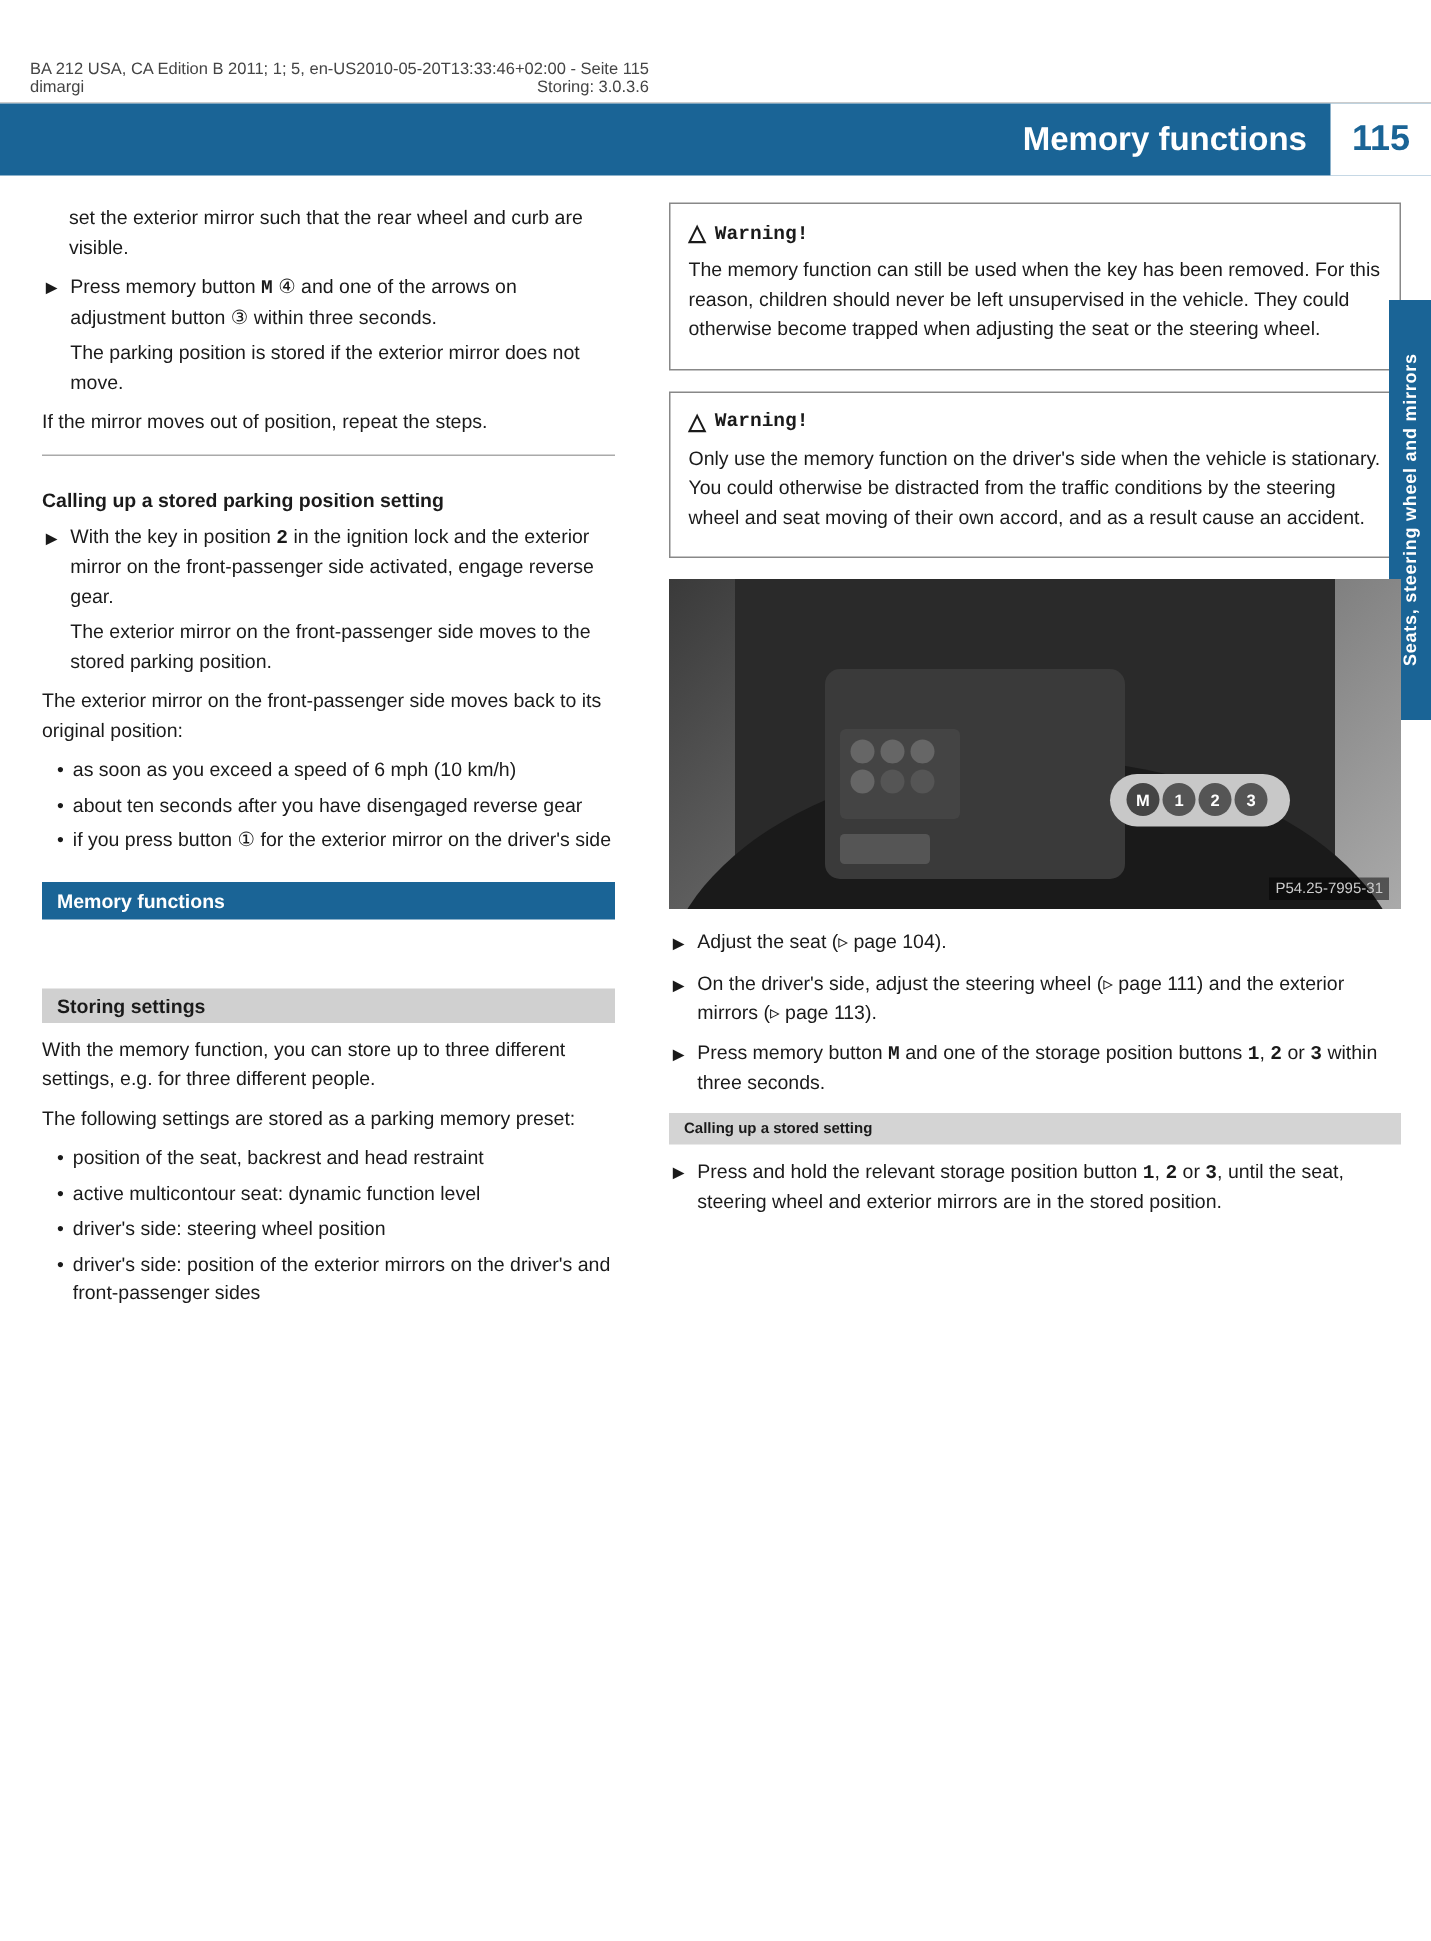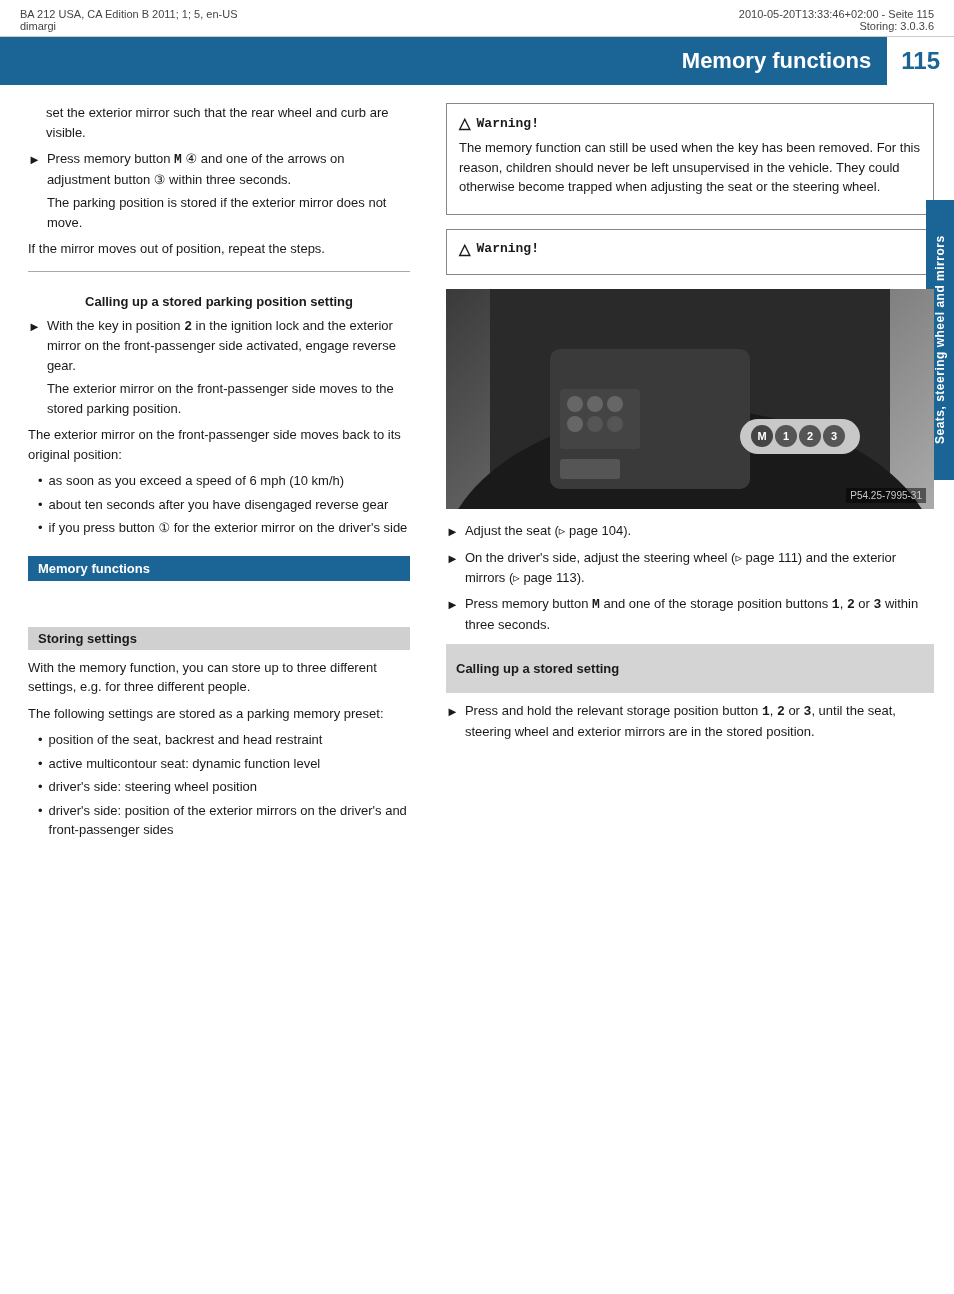--- a/index.html
+++ b/index.html
@@ -10,24 +10,24 @@
       background: #fff;
       width: 954px;
       min-height: 1294px;
       position: relative;
     }
 
     
     .doc-header {
       padding: 8px 20px 4px 20px;
       display: flex;
-      justify-content: space-between;
       font-size: 11px;
       color: #444;
       border-bottom: 1px solid #ccc;
+      margin-top: 32px;
     }
 
     
     .title-bar {
       background: #1a6496;
       display: flex;
       align-items: center;
       justify-content: flex-end;
       padding: 0;
       margin-bottom: 0;
@@ -191,37 +191,36 @@
       background: rgba(0,0,0,0.4);
       padding: 2px 4px;
     }
 
     
     b { font-weight: bold; font-family: Liberation Mono, monospace; }
 
     .calling-stored-header {
       background: #d4d4d4;
       font-weight: bold;
-      font-size: 13px;
-      padding: 17px 10px;
+      font-size: 10px;
+      padding: 5px 10px;
       margin-bottom: 8px;
       margin-top: 10px;
     }
 
     .divider-line {
       border: none;
       border-top: 1px solid #aaa;
       margin: 12px 0;
     }
 
     .sub-section-title {
       font-weight: bold;
       margin-bottom: 7px;
       margin-top: 22px;
-      text-align: center;
     }
   </style>
 </head>
 <body>
 
 <div class="doc-header">
   <div>
     <div>BA 212 USA, CA Edition B 2011; 1; 5, en-US</div>
     <div>dimargi</div>
   </div>
@@ -319,20 +318,21 @@
         <b>Warning!</b>
       </div>
       <p>The memory function can still be used when the key has been removed. For this reason, children should never be left unsupervised in the vehicle. They could otherwise become trapped when adjusting the seat or the steering wheel.</p>
     </div>
 
     <div class="warning-box">
       <div class="warning-title">
         <span class="warning-icon">△</span>
         <b>Warning!</b>
       </div>
+      <p>Only use the memory function on the driver's side when the vehicle is stationary. You could otherwise be distracted from the traffic conditions by the steering wheel and seat moving of their own accord, and as a result cause an accident.</p>
     </div>
 
     <div class="car-image">
       <div class="car-image-inner">
 
         <svg width="100%" height="100%" viewBox="0 0 400 220" style="position:absolute;top:0;left:0;">
 
           <rect width="400" height="220" fill="#2a2a2a"></rect>
 
           <ellipse cx="200" cy="280" rx="250" ry="160" fill="#1a1a1a"></ellipse>

